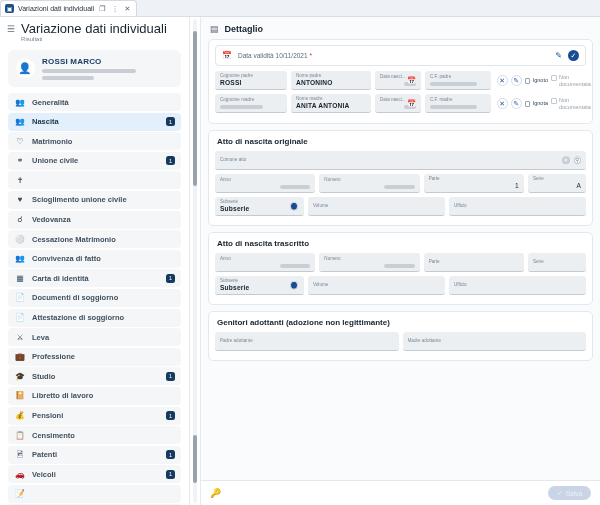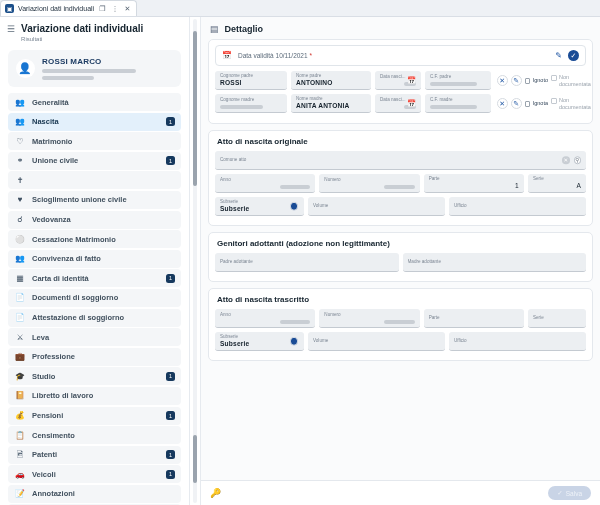--- a/index.html
+++ b/index.html
@@ -37,21 +37,21 @@
   .sidebar {
     width: 190px; flex: 0 0 190px; background: #ffffff;
     display: flex; flex-direction: column; min-height: 0;
     border-right: 1px solid #e6eaef;
   }
   .side-head {
     display: flex; align-items: flex-start; gap: 6px;
     padding: 6px 8px 4px 7px; flex: 0 0 auto;
   }
   .side-head .gl { color:#5d6b7a; font-size: 9px; line-height: 12px; }
-  .side-head-txt h1 { font-size: 10px; font-weight: 700; color: #16242f; line-height: 11px; }
+  .side-head-txt h1 { font-size: 13px; font-weight: 400; color: #16242f; line-height: 11px; }
   .side-head-txt p { font-size: 6px; color: #7a8694; line-height: 9px; margin-top: 1px; }
 
   .person-card {
     margin: 2px 8px 6px 8px; background: #f4f6f8; border-radius: 6px;
     display: flex; align-items: center; gap: 7px; padding: 7px 8px;
     flex: 0 0 auto;
   }
   .avatar {
     width: 19px; height: 19px; border-radius: 50%; background: #ffffff;
     display: flex; align-items: center; justify-content: center;
@@ -287,21 +287,20 @@
             <span class="nl">Patenti</span>
             <span class="badge">1</span>
           </div>
           <div class="nav-item">
             <span class="ni">🚗</span>
             <span class="nl">Veicoli</span>
             <span class="badge">1</span>
           </div>
           <div class="nav-item">
             <span class="ni">📝</span>
-            <span class="nl">Annotazioni</span>
           </div>
           <div class="nav-item"></div>
         </div>
     </div>
 
     <div class="splitbar">
       <div class="track"></div>
       <div class="thumb"></div>
       <div class="thumb2"></div>
     </div>
@@ -432,32 +431,20 @@
               <div class="field" style="flex: 1 1 0px;">
                 <span class="flab">Volume</span>
               </div>
               <div class="field" style="flex: 1 1 0px;">
                 <span class="flab">Ufficio</span>
               </div>
             </div>
         </div>
 
         <div class="card tight">
-          <div class="card-title">Genitori adottanti (adozione non legittimante)</div>
-          <div class="inputrow">
-            <div class="field">
-              <span class="flab">Padre adottante</span>
-            </div>
-            <div class="field">
-              <span class="flab">Madre adottante</span>
-            </div>
-          </div>
-        </div>
-
-        <div class="card tight">
           <div class="card-title">Atto di nascita trascritto</div>
           <div class="inputrow" id="tr-row1">
               <div class="field" style="flex: 1 1 0px;">
                 <span class="flab">Anno</span>
                 <span class="fred sm"></span>
               </div>
               <div class="field" style="flex: 1 1 0px;">
                 <span class="flab">Numero</span>
                 <span class="fred sm"></span>
               </div>
@@ -474,20 +461,32 @@
                 <span class="fval">Subserie</span>
                 <span class="fdot"></span>
               </div>
               <div class="field" style="flex: 1 1 0px;">
                 <span class="flab">Volume</span>
               </div>
               <div class="field" style="flex: 1 1 0px;">
                 <span class="flab">Ufficio</span>
               </div>
             </div>
+        </div>
+
+        <div class="card tight">
+          <div class="card-title">Genitori adottanti (adozione non legittimante)</div>
+          <div class="inputrow">
+            <div class="field">
+              <span class="flab">Padre adottante</span>
+            </div>
+            <div class="field">
+              <span class="flab">Madre adottante</span>
+            </div>
+          </div>
         </div>
 
       </div>
 
       <div class="footer">
         <span class="foot-ic">🔑</span>
         <button class="save-btn">
           <span>✓</span>
           <span>Salva</span>
         </button>

